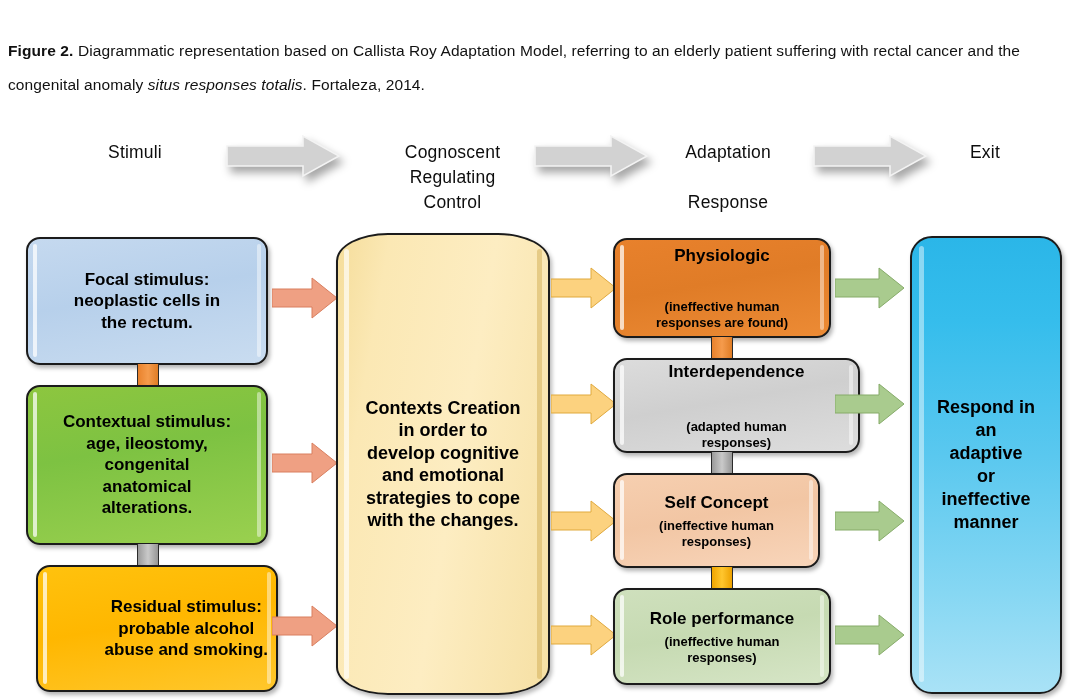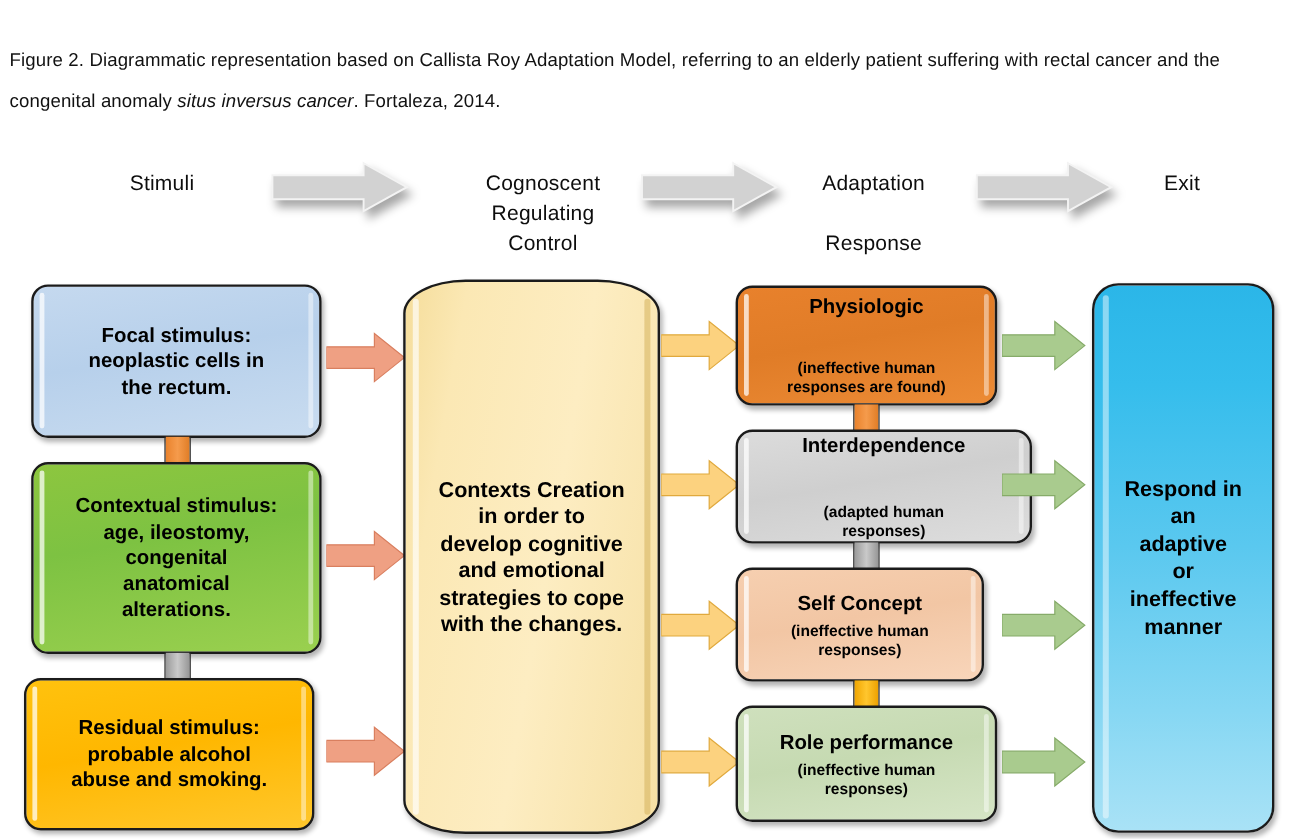--- a/index.html
+++ b/index.html
@@ -12,21 +12,21 @@
     position:relative;
   }
   #root{position:relative;width:1090px;height:699px;}
 
   
   .caption{
     position:absolute;left:8px;top:34px;width:1076px;
     font-size:15.5px;line-height:34px;color:#111;
     letter-spacing:.1px;
   }
-  .caption b{font-weight:normal;}
+  .caption b{font-weight:bold;}
   .caption i{font-style:italic;}
 
   
   .colhead{
     position:absolute;
     font-weight:normal;font-size:17.5px;
     text-align:center;line-height:25px;
     color:#0d0d0d;
     letter-spacing:.2px;
   }
@@ -121,21 +121,21 @@
   .vbar-orange{background:linear-gradient(90deg,#e9822c,#f59b4c,#e07d26);}
   .vbar-gray{background:linear-gradient(90deg,#9a9a9a,#c9c9c9,#969696);}
   .vbar-amber{background:linear-gradient(90deg,#f0a500,#ffc62e,#eda100);}
 </style>
 </head>
 <body>
 
 <div id="root">
 
   <div class="caption">
-    <b>Figure 2.</b><span> Diagrammatic representation based on Callista Roy Adaptation Model, referring to an elderly patient suffering with rectal cancer and the congenital anomaly </span><i>situs inversus cancer</i><span>. Fortaleza, 2014.</span>
+    <b>Figure 2.</b><span> Diagrammatic representation based on Callista Roy Adaptation Model, referring to an elderly patient suffering with rectal cancer and the congenital anomaly </span><i>situs responses totalis</i><span>. Fortaleza, 2014.</span>
   </div>
 
   <div class="colhead" style="left:60px;top:140px;width:150px;">Stimuli</div>
 
   <div class="colhead" style="left:648px;top:140px;width:160px;white-space:pre-line;line-height:25px;">Adaptation
 
 Response</div>
 
   <div class="colhead" style="left:370px;top:140px;width:165px;white-space:pre-line;">Cognoscent
 Regulating
@@ -174,21 +174,21 @@
     <span class="gloss-r"></span>
     <div class="body">Contextual stimulus:
 age, ileostomy,
 congenital
 anatomical
 alterations.</div>
   </div>
 
   <div class="vbar vbar-gray" style="left:137px;top:544px;width:22px;height:22px;"></div>
 
-  <div class="node fill-residual" style="left:20px;top:565px;width:242px;height:127px;">
+  <div class="node fill-residual" style="left:36px;top:565px;width:242px;height:127px;align-items:flex-end;">
     <span class="gloss"></span>
     <span class="gloss-r"></span>
     <div class="body">Residual stimulus:
 probable alcohol
 abuse and smoking.</div>
   </div>
 
   <div class="flatarrow" style="left:272px;top:276px;">
     <svg width="66" height="44" viewBox="0 0 66 44">
         <polygon points="0,13 40,13 40,2 65,22 40,42 40,31 0,31" fill="#efa083" stroke="#d97f5f" stroke-width="1"></polygon>

